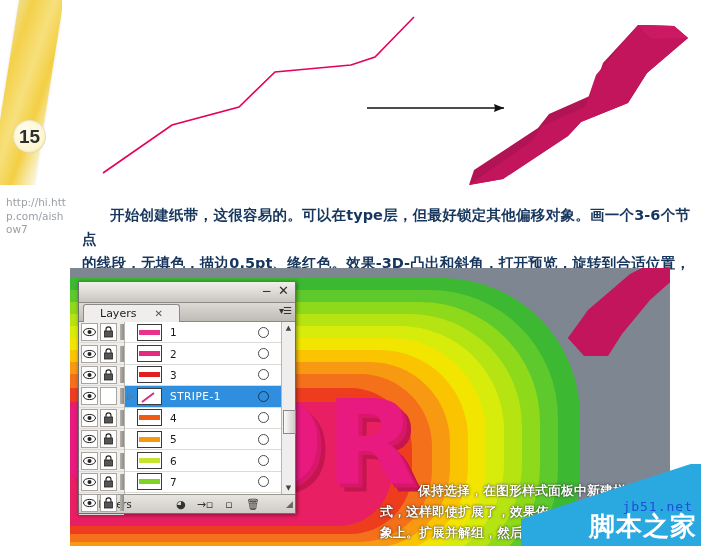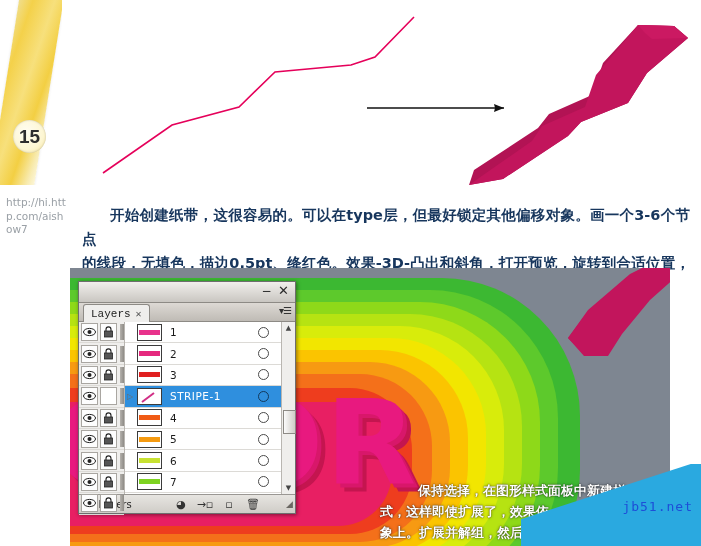--- a/index.html
+++ b/index.html
@@ -66,24 +66,24 @@
       box-shadow:1px 1px 4px rgba(0,0,0,.45);
       font-family:"DejaVu Sans",sans-serif;}
   .pan-title{position:relative;height:20px;
       background:linear-gradient(#f1efec,#c9c6c1);border-bottom:1px solid #8d8a85;}
   .pan-title .btn{position:absolute;top:3px;font-size:12px;color:#2b2b2b;
       line-height:12px;width:13px;text-align:center;cursor:default;}
   .pan-title .min{right:22px;}
   .pan-title .cls{right:5px;font-size:13px;}
   .tabrow{position:relative;height:18px;background:linear-gradient(#ddd9d4,#bfbbb5);
       border-bottom:1px solid #8d8a85;}
-  .tab{position:absolute;left:4px;top:1px;height:17px;padding:0 7px;
+  .tab{position:absolute;left:4px;top:1px;height:17px;padding:0 16px;
       background:#efeeec;border:1px solid #8d8a85;border-bottom:none;
       border-radius:3px 3px 0 0;font-size:11px;color:#1d1d1d;
-      display:flex;align-items:center;gap:5px;font-family:Liberation Mono, monospace;}
+      display:flex;align-items:center;gap:18px;}
   .tab .x{font-size:10px;color:#555;}
   .pan-menu{position:absolute;right:4px;top:2px;font-size:10px;color:#333;
       letter-spacing:-1px;}
   .listwrap{position:relative;height:172px;background:#ffffff;
       border-bottom:1px solid #9a9793;display:flex;}
   .ctrlcol{width:45px;background:#efeeec;border-right:1px solid #b9b6b1;}
   .namecol{flex:1;position:relative;overflow:hidden;}
   .sbcol{width:13px;background:#efeeec;border-left:1px solid #b9b6b1;position:relative;}
   .row{height:21.4px;display:flex;align-items:center;border-bottom:1px solid #dcdad6;
       box-sizing:border-box;}
@@ -186,20 +186,21 @@
 
 <div id="caption">
   <span class="l1">保持选择，在图形样式面板中新建样</span>
   <span class="l2">式，这样即使扩展了，效果依</span>
   <span class="l3">象上。扩展并解组，然后根据</span>
 </div>
 
 <div id="wm">
   <div class="band"></div>
   <div class="en">jb51.net</div>
+  <div class="cn">脚本之家</div>
 </div>
 
 <div id="panel">
   <div class="pan-title">
     <div class="btn min">−</div>
     <div class="btn cls">✕</div>
   </div>
   <div class="tabrow">
     <div class="tab">
       <span>Layers</span>

